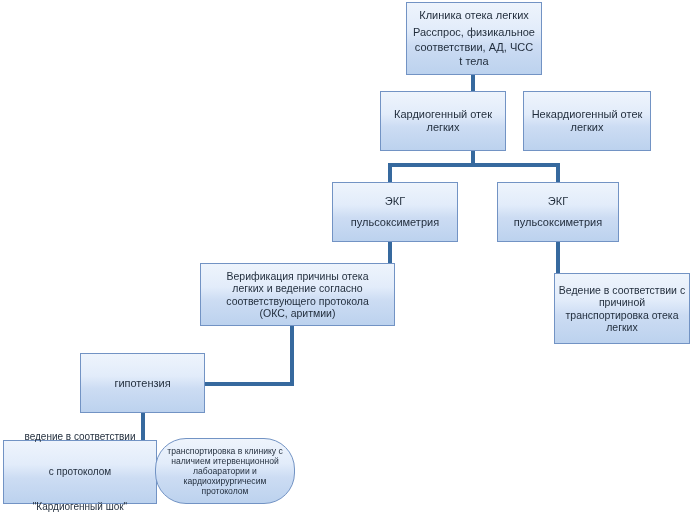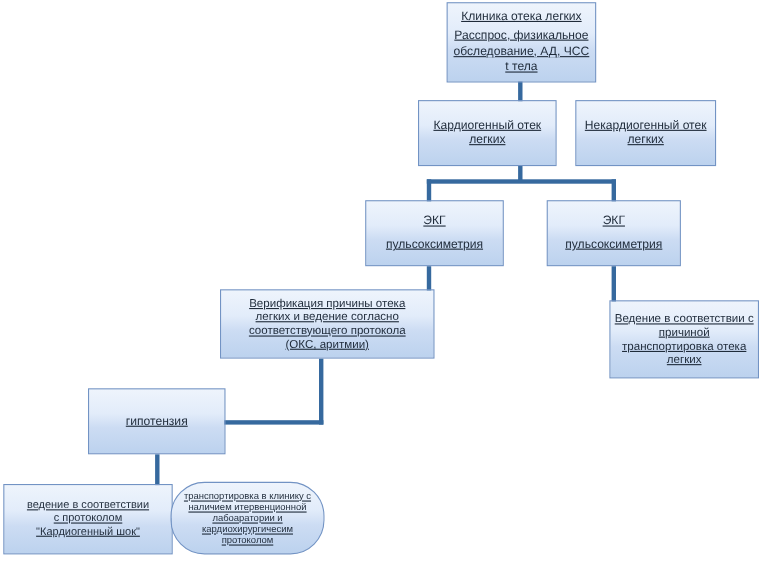--- a/index.html
+++ b/index.html
@@ -22,21 +22,20 @@
     background: linear-gradient(to bottom, #eef4fc 0%, #e2ecfa 38%, #ccdcf3 60%, #bcd2ee 100%);
     color: #1f2b3a;
     display: flex;
     flex-direction: column;
     align-items: center;
     justify-content: center;
     text-align: center;
     line-height: 1.18;
     z-index: 3;
     box-shadow: 0 0 0 0 rgba(0,0,0,0);
-    text-decoration: underline;
   }
   .node .line {
     display: block;
     width: 100%;
     padding: 0 3px;
     box-sizing: border-box;
   }
   .edge {
     position: absolute;
     background: #36699e;
@@ -72,21 +71,21 @@
 
   <div class="edge v" style="left:290px; top:326px; height:60px;"></div>
   <div class="edge h" style="left:202px; top:382px; width:92px;"></div>
 
   <div class="edge v" style="left:141px; top:413px; height:62px;"></div>
   <div class="edge h" style="left:128px; top:471px; width:32px;"></div>
 
   <div class="node fs11 gap2" style="left:406px; top:2px; width:136px; height:73px;">
     <span class="line">Клиника отека легких</span>
     <span class="line" style="margin-top:3px;">Расспрос, физикальное</span>
-    <span class="line">обследование, АД, ЧСС</span>
+    <span class="line">соответствии, АД, ЧСС</span>
     <span class="line">t тела</span>
   </div>
 
   <div class="node fs11" style="left:333px; top:91px; width:126px; height:60px;margin-left:47px;">
     <span class="line">Кардиогенный отек</span>
     <span class="line">легких</span>
   </div>
 
   <div class="node fs11" style="left:487px; top:91px; width:128px; height:60px;margin-left:36px;">
     <span class="line">Некардиогенный отек</span>
@@ -114,21 +113,21 @@
     <span class="line">Ведение в соответствии  с</span>
     <span class="line">причиной</span>
     <span class="line">транспортировка отека</span>
     <span class="line">легких</span>
   </div>
 
   <div class="node fs11" style="left:80px; top:353px; width:125px; height:60px;">
     <span class="line">гипотензия</span>
   </div>
 
-  <div class="node fs10" style="left:3px; top:440px; width:154px; height:64px;">
+  <div class="node fs10" style="left:3px; top:440px; width:154px; height:64px;gap:23px;">
     <span class="line">ведение в соответствии</span>
     <span class="line">с протоколом</span>
     <span class="line">"Кардиогенный шок"</span>
   </div>
 
   <div class="node fs9" style="left:155px; top:438px; width:140px; height:66px;">
     <span class="line">транспортировка в клинику с</span>
     <span class="line">наличием итервенционной</span>
     <span class="line">лабоаратории и</span>
     <span class="line">кардиохирургичесим</span>

